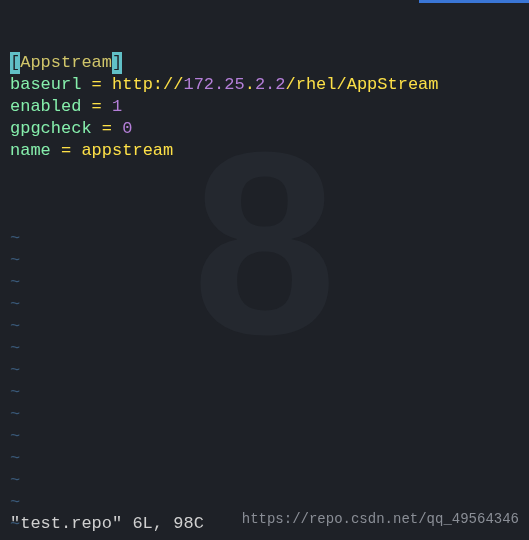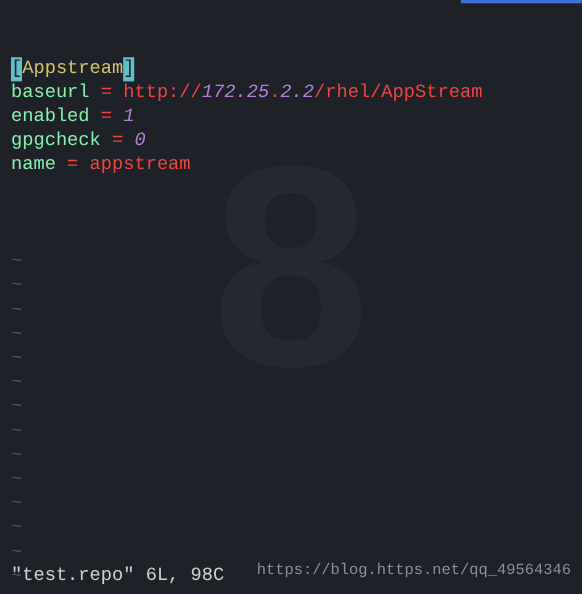--- a/index.html
+++ b/index.html
@@ -36,22 +36,22 @@
       height: 22px;
     }
     .cursor-block {
       background: #61c0c7;
       color: #1e2127;
       display: inline-block;
       min-width: 10px;
     }
     .teal { color: #86efac; }
     .yellow { color: #d0c56a; margin-top: 39px; }
-    .white { color: #ef4444; }
-    .purple { color: #b57fd9; font-style: italic; }
+    .white { color: #fde047; }
+    .purple { color: #b57fd9; }
     .statusline {
       position: absolute;
       bottom: 5px;
       left: 10px;
       color: #d0d0d0;
       font-size: 17px;
       z-index: 2;
     }
     .watermark-url {
       position: absolute;
@@ -85,13 +85,13 @@
 
 <div class="bg-watermark">8</div>
 
 <div class="editor">
   <div id="content-lines"><div class="line"><span class="cursor-block">[</span><span class="yellow">Appstream</span><span class="cursor-block">]</span></div><div class="line"><span class="teal">baseurl</span><span class="white"> = http://</span><span class="purple">172.25</span><span class="white">.</span><span class="purple">2.2</span><span class="white">/rhel/AppStream</span></div><div class="line"><span class="teal">enabled</span><span class="white"> = </span><span class="purple">1</span></div><div class="line"><span class="teal">gpgcheck</span><span class="white"> = </span><span class="purple">0</span></div><div class="line"><span class="teal">name</span><span class="white"> = appstream</span></div><div class="line"></div></div>
   <div id="tilde-lines"><div class="tilde-line">~</div><div class="tilde-line">~</div><div class="tilde-line">~</div><div class="tilde-line">~</div><div class="tilde-line">~</div><div class="tilde-line">~</div><div class="tilde-line">~</div><div class="tilde-line">~</div><div class="tilde-line">~</div><div class="tilde-line">~</div><div class="tilde-line">~</div><div class="tilde-line">~</div><div class="tilde-line">~</div><div class="tilde-line">~</div><div class="tilde-line">~</div></div>
 </div>
 
 <div class="statusline">"test.repo" 6L, 98C</div>
 
-<div class="watermark-url">https://blog.https.net/qq_49564346</div>
+<div class="watermark-url">https://repo.csdn.net/qq_49564346</div>
 
 </body></html>

